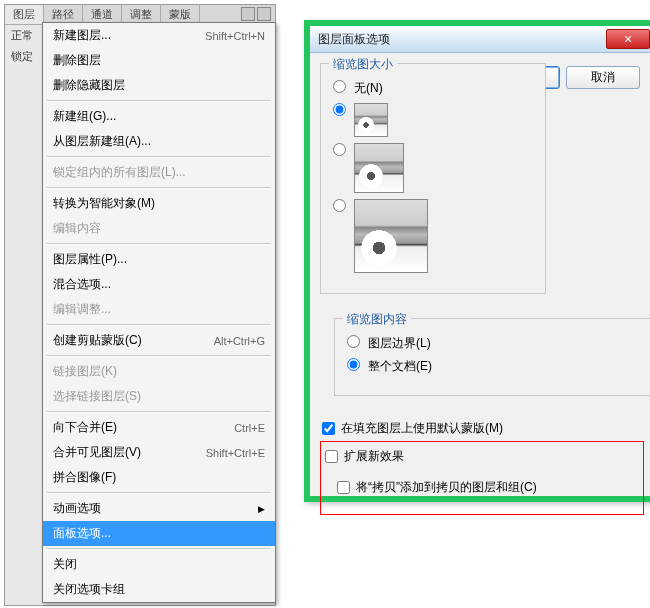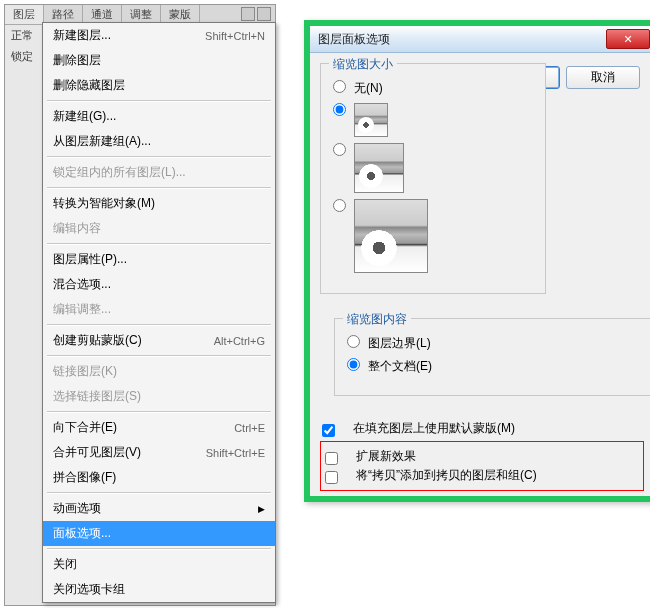--- a/index.html
+++ b/index.html
@@ -27,21 +27,21 @@
 .group.first{width:200px}
 .btns{position:absolute;right:14px;top:40px;display:flex;flex-direction:row;gap:6px}
 .wbtn{width:72px;height:21px;background:linear-gradient(#fff,#e8e8e8);border:1px solid #8ba8c8;border-radius:3px;display:flex;align-items:center;justify-content:center;font-size:12px}
 .wbtn.def{border-color:#3a7bc8;box-shadow:0 0 0 1px #7ab0e8 inset}
 .rop{display:flex;align-items:flex-start;gap:6px;margin:6px 0}
 input[type=radio],input[type=checkbox]{margin:0 2px 0 0}
 .thumb{border:1px solid #888;display:inline-block;vertical-align:top}
 .th-img{background:linear-gradient(180deg,#ddd 0%,#ccc 35%,#888 38%,#bbb 48%,#999 60%,#444 62%,#eee 65%,#fff 100%);position:relative}
 .flower{position:absolute;width:50%;height:50%;border-radius:50%;background:radial-gradient(circle,#555 0 25%,#fff 25% 70%,transparent 70%);bottom:8%;left:8%}
 .g2{margin:24px;width:316px}
-.chk-row{display:flex;align-items:flex-end;gap:16px;margin:4px 12px}
+.chk-row{display:flex;align-items:center;gap:4px;margin:4px 12px}
 .redbox{border:1px solid red;margin:2px 10px 8px;padding:4px 2px}
 </style>
 </head>
 <body>
 
 <div class="panel-back">
   <div class="tabs">
     <div class="tab active">图层</div>
     <div class="tab">路径</div>
     <div class="tab">通道</div>
@@ -201,18 +201,18 @@
   <div class="chk-row">
       <input type="checkbox" checked="" style="">
       <span>在填充图层上使用默认蒙版(M)</span>
     </div>
 
   <div class="redbox">
     <div class="chk-row" style="margin:2px">
         <input type="checkbox" style="">
         <span>扩展新效果</span>
       </div>
-    <div class="chk-row" style="margin:2px">
+    <div class="chk-row" style="margin:14px">
         <input type="checkbox" style="">
         <span>将“拷贝”添加到拷贝的图层和组(C)</span>
       </div>
   </div>
 </div>
 
 </body></html>

